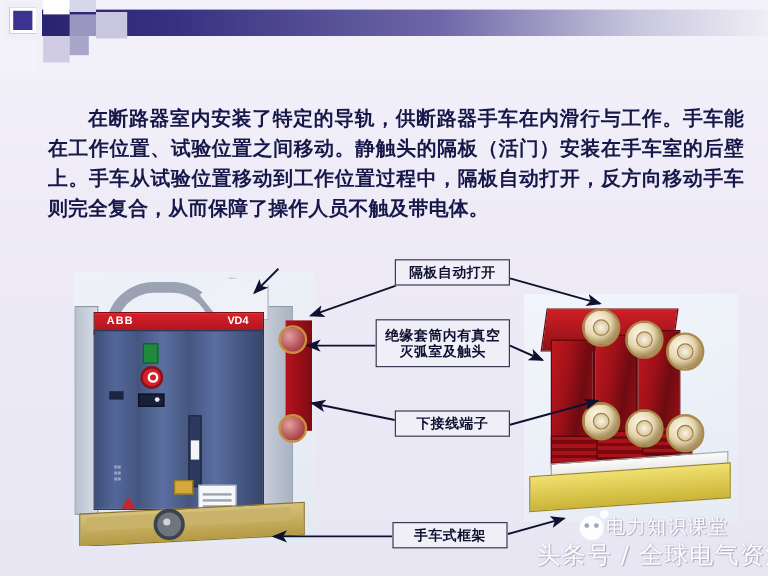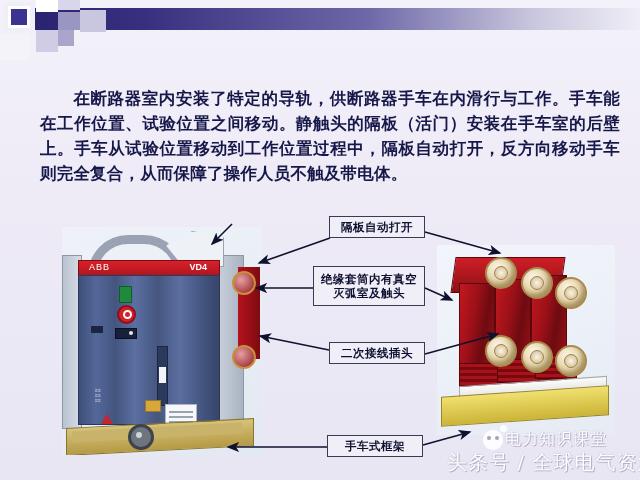--- a/index.html
+++ b/index.html
@@ -49,21 +49,21 @@
   #photo-left{left:62px;top:227px;width:200px;height:228px;}
   #photo-right{left:437px;top:245px;width:178px;height:190px;}
 
   
   .vd4-bg{position:absolute;inset:0;background:linear-gradient(160deg,#eef2f8,#e3e9f2);}
   .vd4-body{position:absolute;left:16px;top:48px;width:140px;height:148px;
     background:linear-gradient(90deg,#3d4f78 0%,#53679a 12%,#44557f 26%,#5b6fa2 40%,#46567f 56%,#5a6ea0 72%,#41527c 90%,#36456b 100%);
     border:1px solid #2b3857;}
   .vd4-red{position:absolute;left:16px;top:33px;width:140px;height:17px;
     background:linear-gradient(180deg,#d9202a,#a8141d);border:1px solid #7d0d14;}
-  .vd4-abb{position:absolute;left:10px;top:1px;color:#fff;font-size:9px;font-weight:normal;letter-spacing:1px;font-family:"Liberation Sans",sans-serif;}
+  .vd4-abb{position:absolute;left:10px;top:1px;color:#fff;font-size:9px;font-weight:bold;letter-spacing:1px;font-family:"Liberation Sans",sans-serif;}
   .vd4-model{position:absolute;right:12px;top:1px;color:#fff;font-size:9px;font-weight:bold;font-family:"Liberation Sans",sans-serif;}
   .vd4-side{position:absolute;left:0px;top:28px;width:18px;height:172px;background:linear-gradient(90deg,#b9c2d0,#d7dde6);border:1px solid #8d97a6;}
   .vd4-right-panel{position:absolute;left:156px;top:28px;width:24px;height:172px;background:linear-gradient(90deg,#c8cfdb,#aab3c2);border:1px solid #8d97a6;}
   .vd4-hose{position:absolute;left:26px;top:8px;width:78px;height:40px;
     border:9px solid #9aa2b4;border-bottom:none;border-radius:40px 40px 0 0;
     background:transparent;}
   .vd4-lever{position:absolute;left:104px;top:4px;width:56px;height:34px;background:#eef1f6;border:1px solid #9aa3b2;
     clip-path:polygon(0 40%,45% 0,100% 18%,100% 100%,30% 100%);}
   .vd4-greenbtn{position:absolute;left:40px;top:10px;width:11px;height:15px;background:#1f8a3c;border:1px solid #0d5f26;}
   .vd4-redbtn{position:absolute;left:38px;top:29px;width:15px;height:15px;border-radius:50%;background:#d3202b;border:2px solid #8e0f17;}
@@ -233,21 +233,21 @@
 
     <line x1="329" y1="350" x2="260" y2="336" stroke="#10112e" stroke-width="1.6" marker-end="url(#arw)"></line>
     <line x1="425" y1="354" x2="498" y2="334" stroke="#10112e" stroke-width="1.6" marker-end="url(#arw)"></line>
 
     <line x1="327" y1="447" x2="228" y2="447" stroke="#10112e" stroke-width="1.6" marker-end="url(#arw)"></line>
     <line x1="423" y1="445" x2="470" y2="432" stroke="#10112e" stroke-width="1.6" marker-end="url(#arw)"></line>
   </svg>
 
   <div class="callout" id="callout-upper-terminal">隔板自动打开</div>
   <div class="callout" id="callout-arc-chamber">绝缘套筒内有真空灭弧室及触头</div>
-  <div class="callout" id="callout-lower-terminal">二次接线插头</div>
+  <div class="callout" id="callout-lower-terminal">下接线端子</div>
   <div class="callout" id="callout-truck-frame">手车式框架</div>
 
   <div class="wm-logo"></div>
   <div class="wm-dot"></div>
   <div class="wm" id="wm-line1">电力知识课堂</div>
   <div class="wm" id="wm-line2">头条号 / 全球电气资源</div>
 
 </div>
 
 </body></html>

